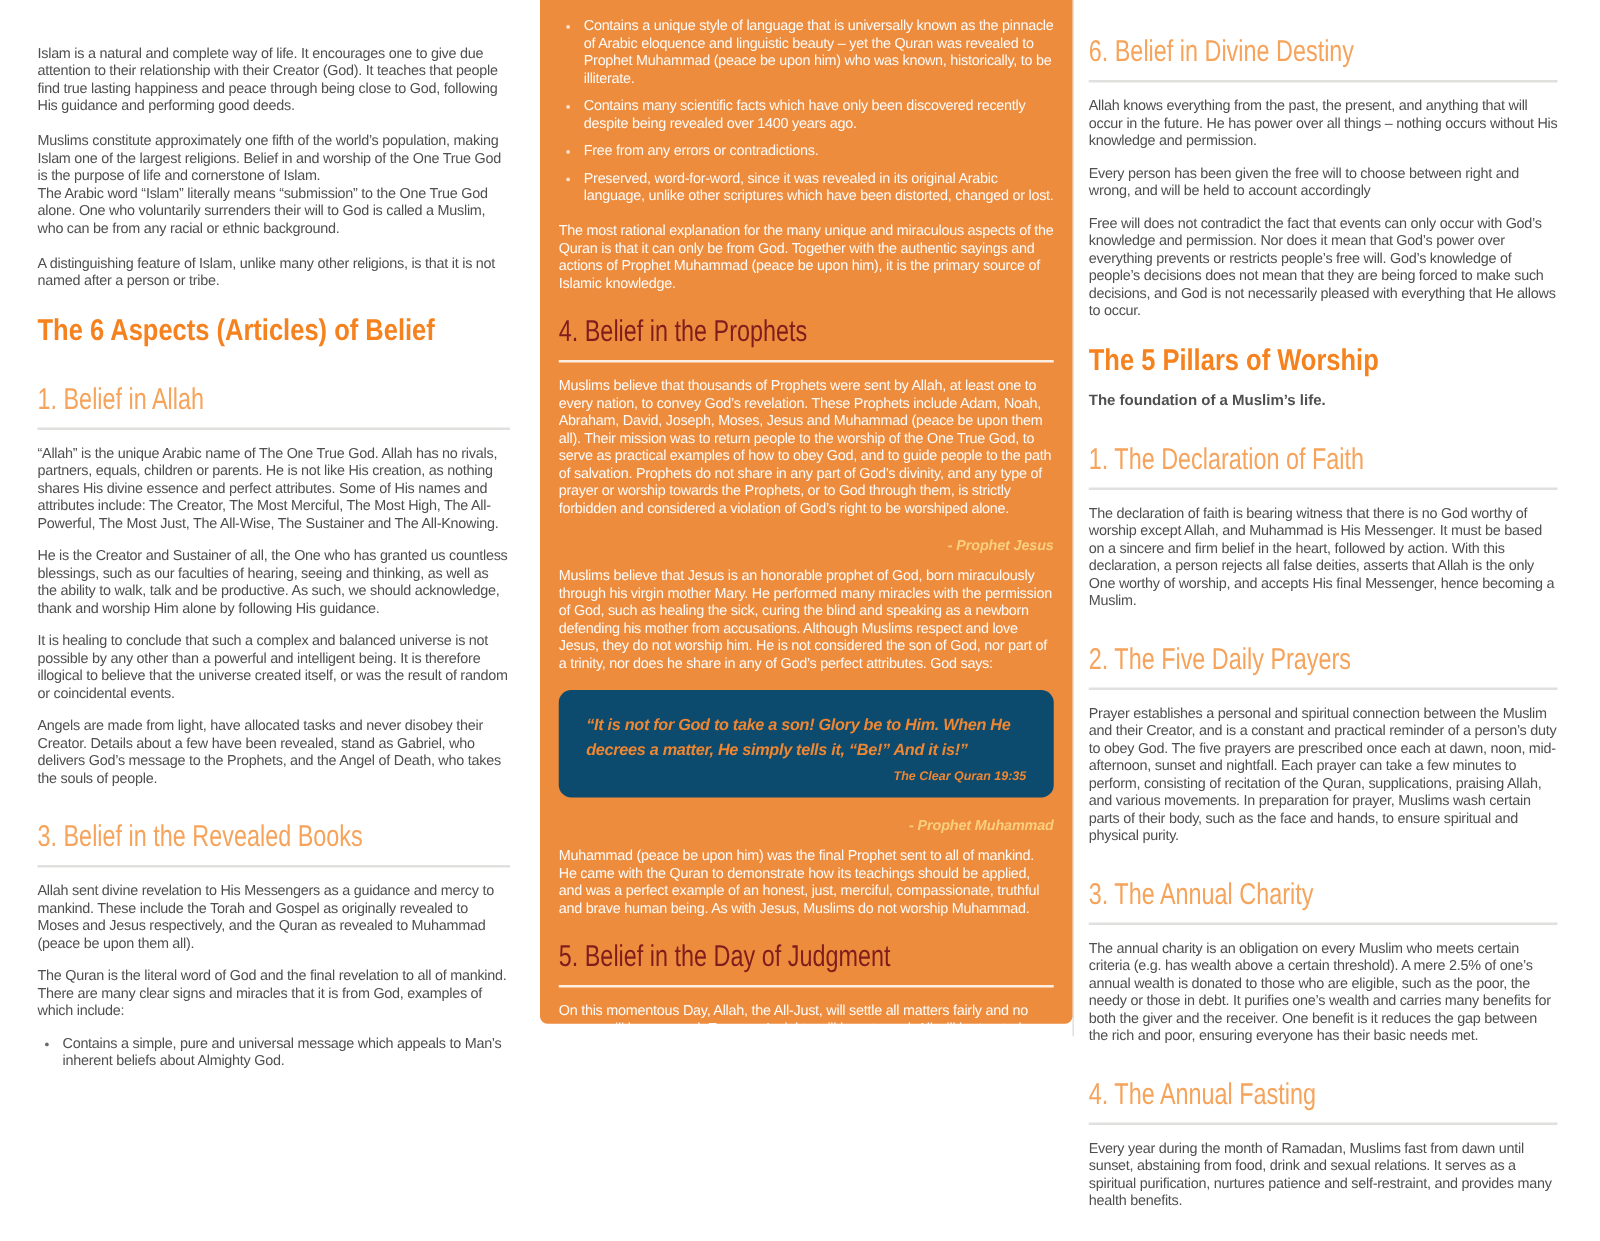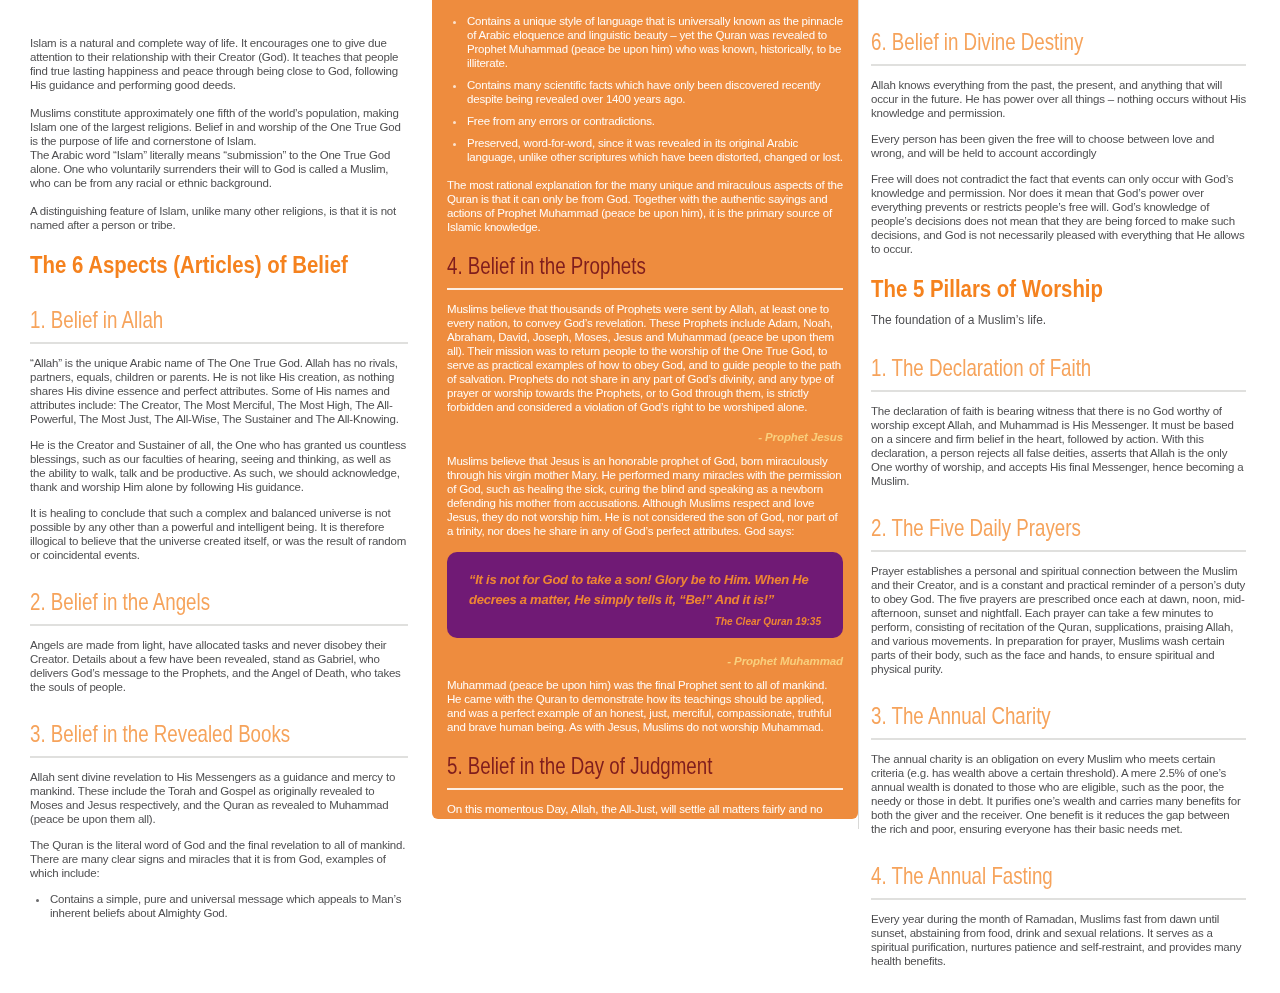--- a/index.html
+++ b/index.html
@@ -49,32 +49,32 @@
 
   h2.num-heading {
     margin:24px 0 12px 0; padding-bottom:6px;
     font-size:24px; line-height:32px; font-weight:normal;
     color:#F6A35B; border-bottom:2px solid #E0E0DE;
   }
   h2.num-heading .cond { display:inline-block; transform:scaleX(0.78); transform-origin:0 60%; white-space:nowrap; }
   .col-mid h2.num-heading { color:#7f1d1d; border-bottom:2px solid rgba(255,255,255,0.85); margin-top:16px; }
 
   .section-subtitle {
-    margin:8px 0 0 0; font-size:12px; line-height:16px; font-weight:normal; color:#4F4F51;
+    margin:8px 0 0 0; font-size:12px; line-height:16px; font-weight:bold; color:#4F4F51;
   }
 
   
   .sub-label {
     margin:16px 0 0 0; font-size:11.5px; line-height:14px;
     font-style:italic; font-weight:bold; color:#F9CF7D; letter-spacing:-0.1px;text-align:right;
   }
   .sub-label + p.body { margin-top:10px; }
 
   .quote-box {
-    background:#701a75; border-radius:10px;
+    background:#0c4a6e; border-radius:10px;
     margin:14px 0 16px 0; padding:18px 22px 10px 22px;
   }
   .quote-text {
     margin:0; font-size:13px; line-height:20px; letter-spacing:-0.25px;
     font-style:italic; font-weight:bold; color:#EE8632; white-space:pre-line;
   }
   .quote-attr {
     margin:6px 0 0 0; text-align:right;
     font-size:10px; line-height:12px; font-style:italic; font-weight:bold; color:#EE8632;
   }
@@ -94,21 +94,20 @@
 
     <h1 class="section-title"><span class="cond">The 6 Aspects (Articles) of Belief</span></h1>
 
     <h2 class="num-heading"><span class="cond">1. Belief in Allah</span></h2>
     <div class="tight">
       <p class="body">“Allah” is the unique Arabic name of The One True God. Allah has no rivals, partners, equals, children or parents. He is not like His creation, as nothing shares His divine essence and perfect attributes. Some of His names and attributes include: The Creator, The Most Merciful, The Most High, The All-Powerful, The Most Just, The All-Wise, The Sustainer and The All-Knowing.</p>
       <p class="body">He is the Creator and Sustainer of all, the One who has granted us countless blessings, such as our faculties of hearing, seeing and thinking, as well as the ability to walk, talk and be productive. As such, we should acknowledge, thank and worship Him alone by following His guidance.</p>
       <p class="body">It is healing to conclude that such a complex and balanced universe is not possible by any other than a powerful and intelligent being. It is therefore illogical to believe that the universe created itself, or was the result of random or coincidental events.</p>
     </div>
 
-    <h2 class="num-heading"><span class="cond">2. Belief in the Angels</span></h2>
     <div class="tight">
       <p class="body">Angels are made from light, have allocated tasks and never disobey their Creator. Details about a few have been revealed, stand as Gabriel, who delivers God’s message to the Prophets, and the Angel of Death, who takes the souls of people.</p>
     </div>
 
     <h2 class="num-heading"><span class="cond">3. Belief in the Revealed Books</span></h2>
     <div class="tight">
       <p class="body">Allah sent divine revelation to His Messengers as a guidance and mercy to mankind. These include the Torah and Gospel as originally revealed to Moses and Jesus respectively, and the Quran as revealed to Muhammad (peace be upon them all).</p>
       <p class="body">The Quran is the literal word of God and the final revelation to all of mankind. There are many clear signs and miracles that it is from God, examples of which include:</p>
       <ul class="bullets">
         <li>Contains a simple, pure and universal message which appeals to Man’s inherent beliefs about Almighty God.</li>
@@ -148,21 +147,21 @@
         <p class="body">On this momentous Day, Allah, the All-Just, will settle all matters fairly and no person will be wronged. Everyone’s rights will be returned. All will be treated justly, by either the reward of Paradise, or the punishment of the Hellfire. Without a Day of Judgment, life would be grossly unfair, as not everyone receives justice in this world.</p>
         <p class="body">The Day of Judgment is the inevitable event when each one of us will stand before our Creator and be questioned about our good and bad deeds. Every one of our actions will be accounted for, regardless of size.</p>
       </div>
     </div>
   </div>
 
   <div class="col col-right">
     <h2 class="num-heading" style="margin-top:0"><span class="cond">6. Belief in Divine Destiny</span></h2>
     <div class="tight">
       <p class="body">Allah knows everything from the past, the present, and anything that will occur in the future. He has power over all things – nothing occurs without His knowledge and permission.</p>
-      <p class="body">Every person has been given the free will to choose between love and wrong, and will be held to account accordingly</p>
+      <p class="body">Every person has been given the free will to choose between right and wrong, and will be held to account accordingly</p>
       <p class="body">Free will does not contradict the fact that events can only occur with God’s knowledge and permission. Nor does it mean that God’s power over everything prevents or restricts people’s free will. God’s knowledge of people’s decisions does not mean that they are being forced to make such decisions, and God is not necessarily pleased with everything that He allows to occur.</p>
     </div>
 
     <h1 class="section-title"><span class="cond">The 5 Pillars of Worship</span></h1>
     <p class="section-subtitle">The foundation of a Muslim’s life.</p>
 
     <h2 class="num-heading"><span class="cond">1. The Declaration of Faith</span></h2>
     <div class="tight">
       <p class="body">The declaration of faith is bearing witness that there is no God worthy of worship except Allah, and Muhammad is His Messenger. It must be based on a sincere and firm belief in the heart, followed by action. With this declaration, a person rejects all false deities, asserts that Allah is the only One worthy of worship, and accepts His final Messenger, hence becoming a Muslim.</p>
     </div>

